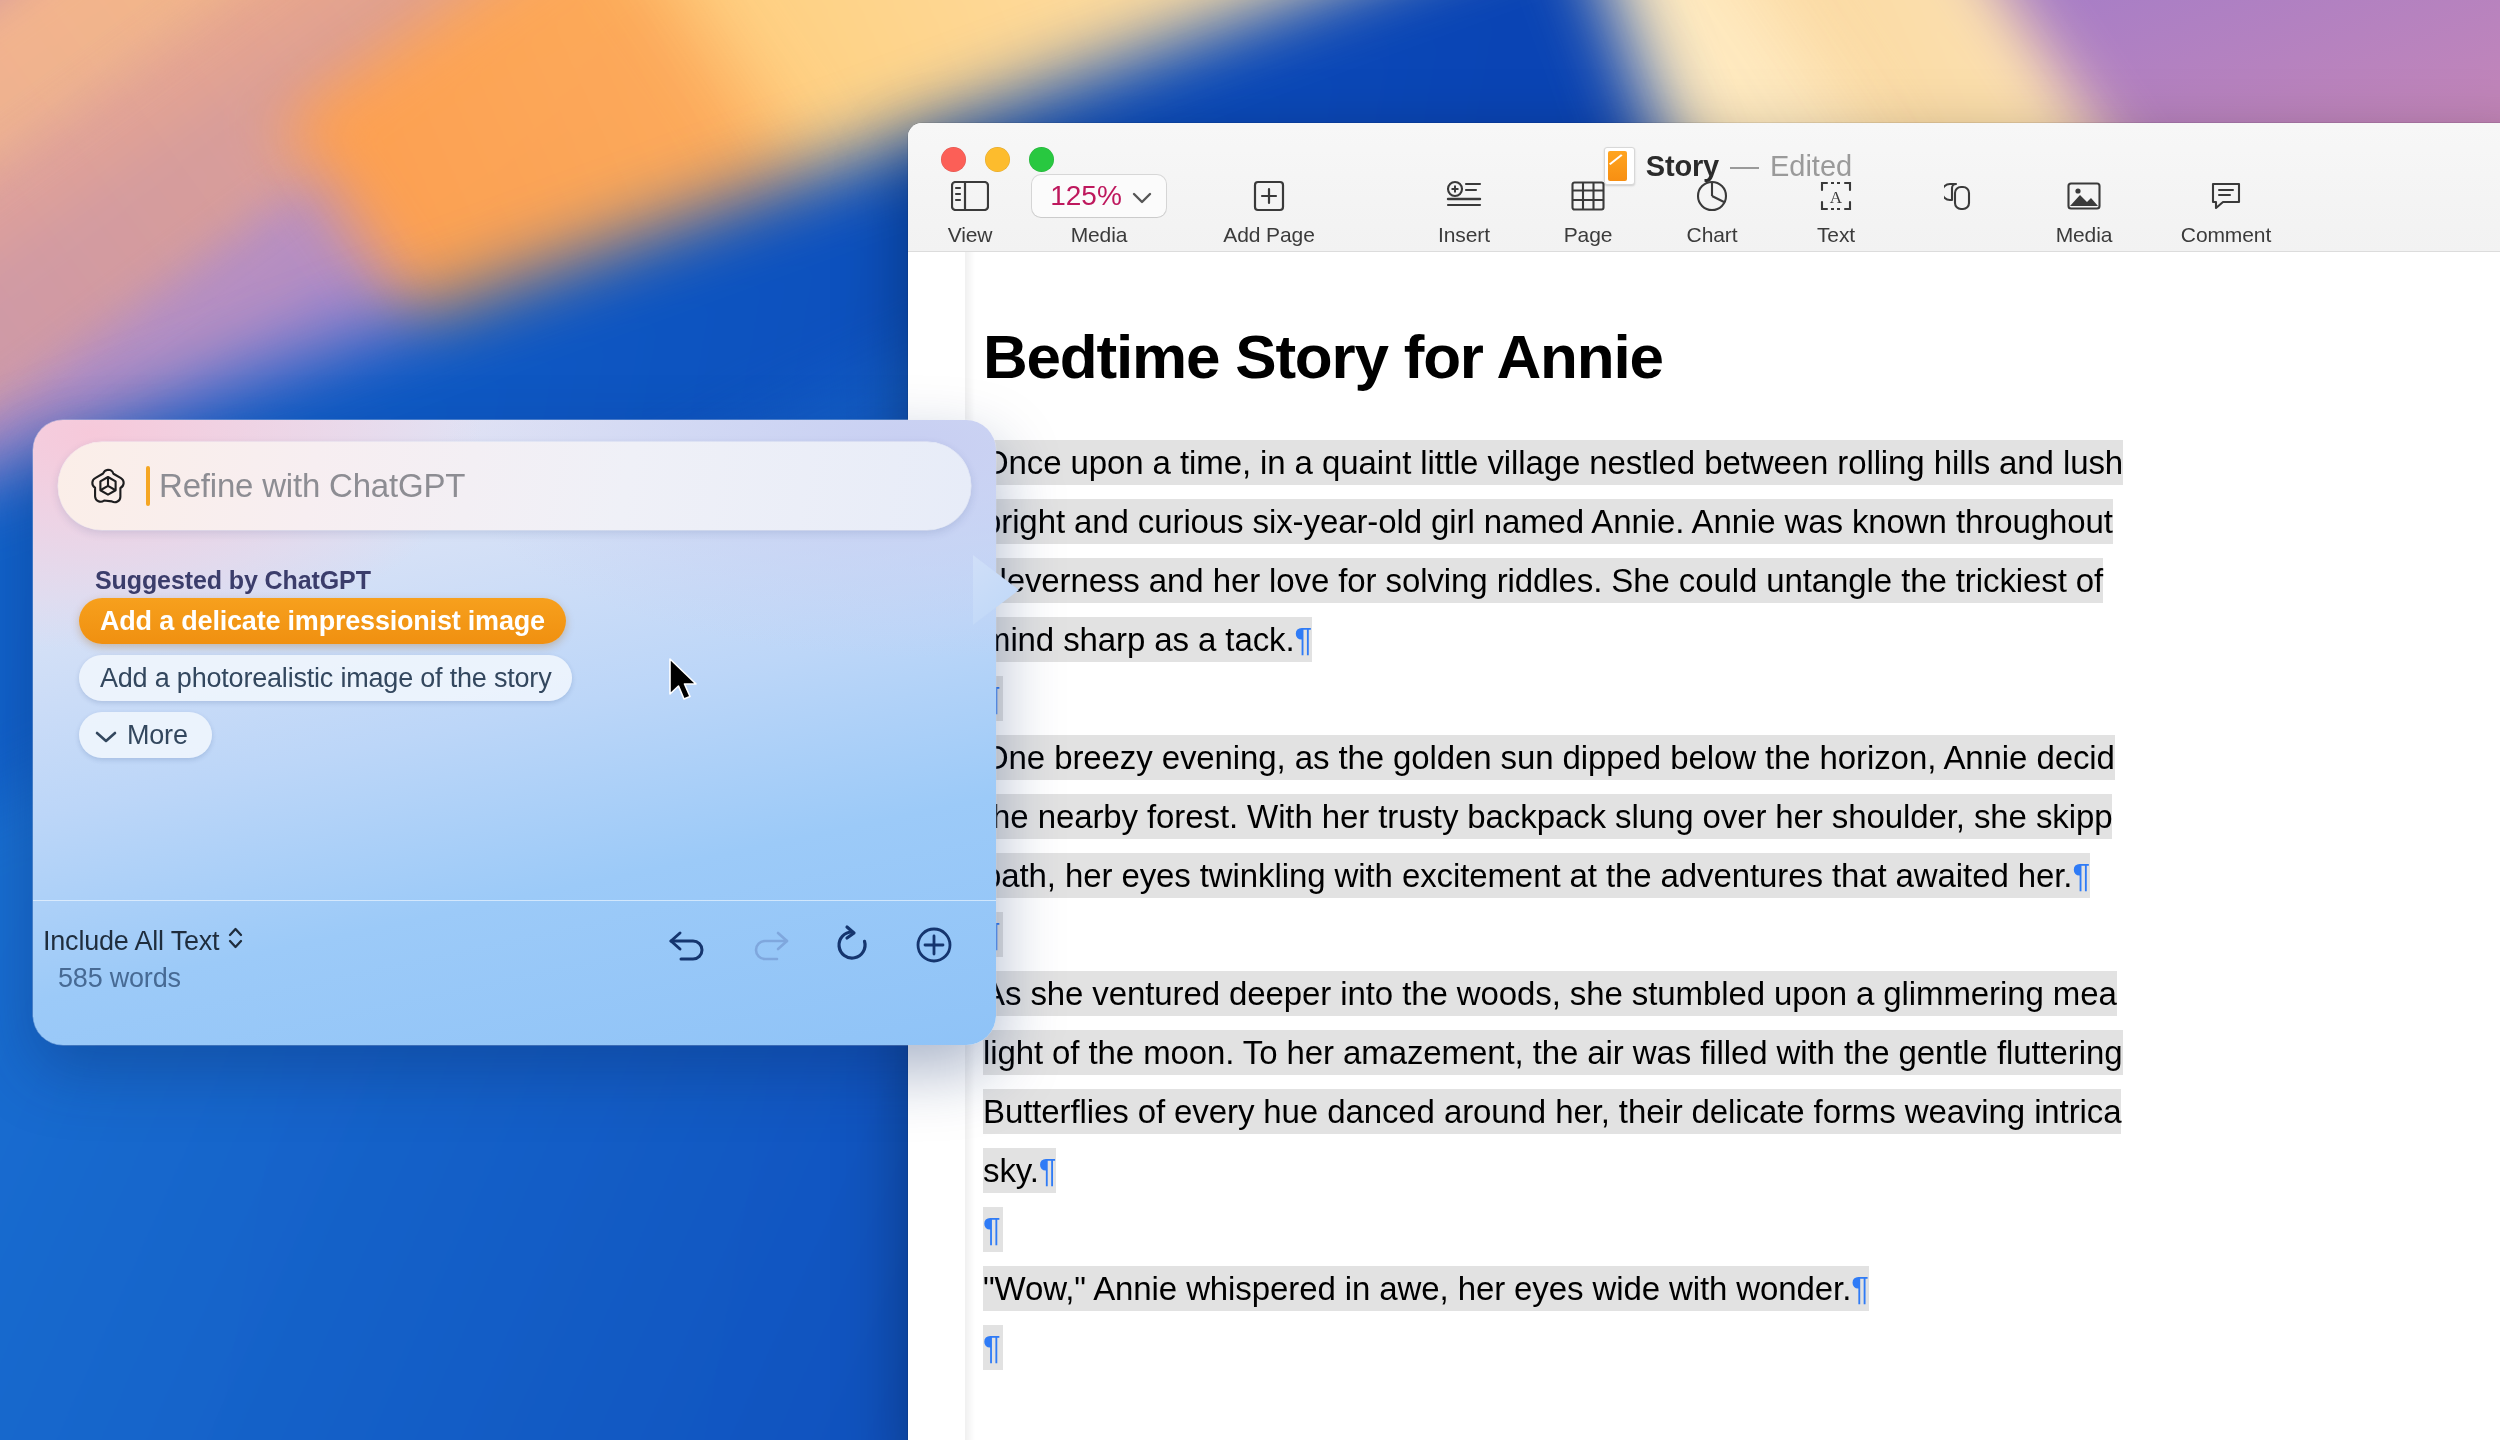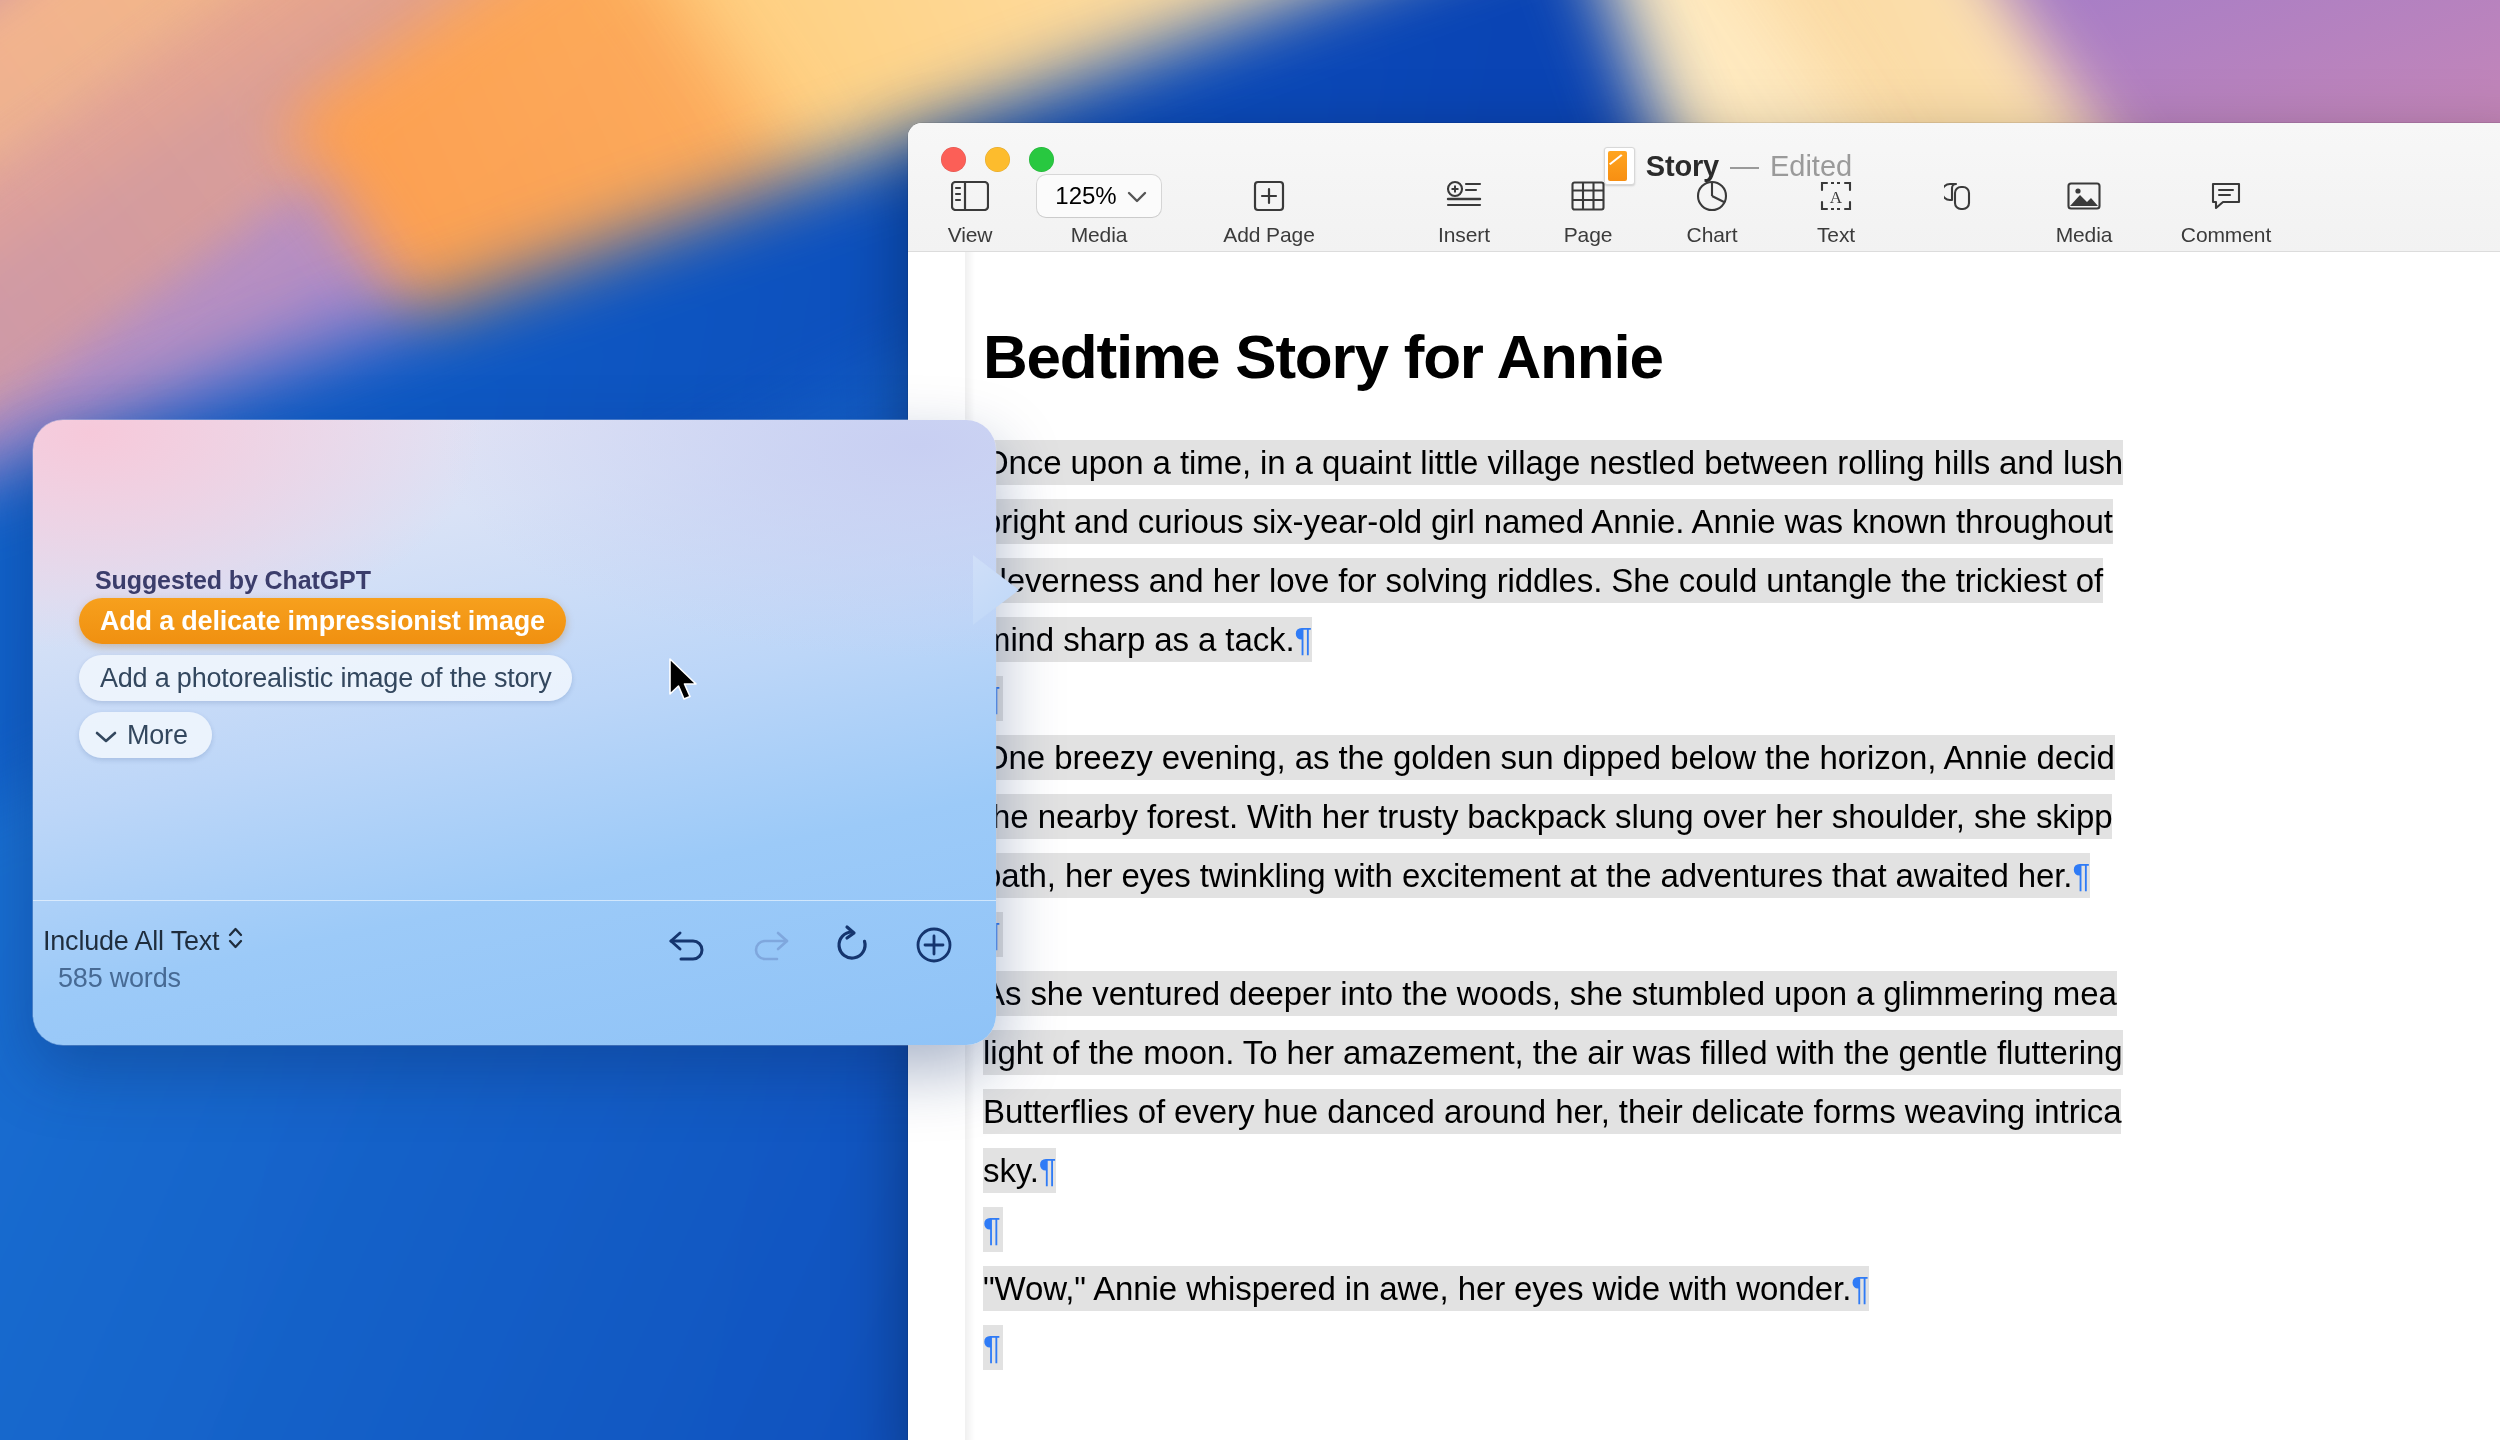--- a/index.html
+++ b/index.html
@@ -140,21 +140,21 @@
   }
   .tb-label { font-size: 21px; color:#3b3b3b; letter-spacing:-.1px; }
   .tb-glyph { height: 42px; display:flex; align-items:center; justify-content:center; }
   .tb-sep { width: 48px; }
   .zoom-pill {
     display:flex; align-items:center; gap:10px;
     height: 42px; padding: 0 14px 0 18px;
     border-radius: 9px;
     background:#fbfbfb;
     box-shadow: 0 0 0 1px rgba(0,0,0,.12), 0 1px 1px rgba(0,0,0,.05);
-    font-size: 24px; color:#000000;
+    font-size: 28px; color:#be185d;
   }
 
   .doc-area {
     position:absolute; left:0; right:0; top:128px; bottom:0;
     background:#ffffff;
     border-top: 1px solid #dcdcdc;
     overflow: hidden;
   }
   .page-canvas {
     position:absolute; left: 67px; top:0; right:0; bottom:0;
@@ -451,20 +451,31 @@
           </div>
           <div class="empty-para"><span class="ln"><span class="pilcrow">¶</span></span></div>
         </div>
     </div>
   </div>
 </div>
 
 <div id="gpt-popup">
   <div class="tail"></div>
 
+  <div class="gpt-input">
+    <span class="oai-logo">
+      <svg width="44" height="44" viewBox="0 0 24 24" fill="none" stroke="#1d1d1f" stroke-width="1.15" stroke-linejoin="round">
+        <path d="M12 3.1 a3.05 3.05 0 0 1 2.95 2.2 l4.1 2.37 a3.05 3.05 0 0 1 -0.3 5.4 v4.73 a3.05 3.05 0 0 1 -4.68 2.58 L9.9 19.9 a3.05 3.05 0 0 1 -4.95 -2.2 v-4.73 a3.05 3.05 0 0 1 0.3 -5.4 L9.35 5.2 A3.05 3.05 0 0 1 12 3.1 z"></path>
+        <path d="M12 7.1 l4.15 2.4 v4.8 L12 16.7 l-4.15 -2.4 v-4.8 z"></path>
+        <path d="M12 7.1 v4.8 l4.15 2.4 M12 11.9 l-4.15 2.4"></path>
+      </svg>
+    </span>
+    <span class="caret"></span>
+    <span class="gpt-placeholder">Refine with ChatGPT</span>
+  </div>
 
   <div class="sug-title">Suggested by ChatGPT</div>
 
   <div class="chips">
     <div class="chip active">
       <span>Add a delicate impressionist image</span>
     </div>
     <div class="chip">
       <span>Add a photorealistic image of the story</span>
     </div>

